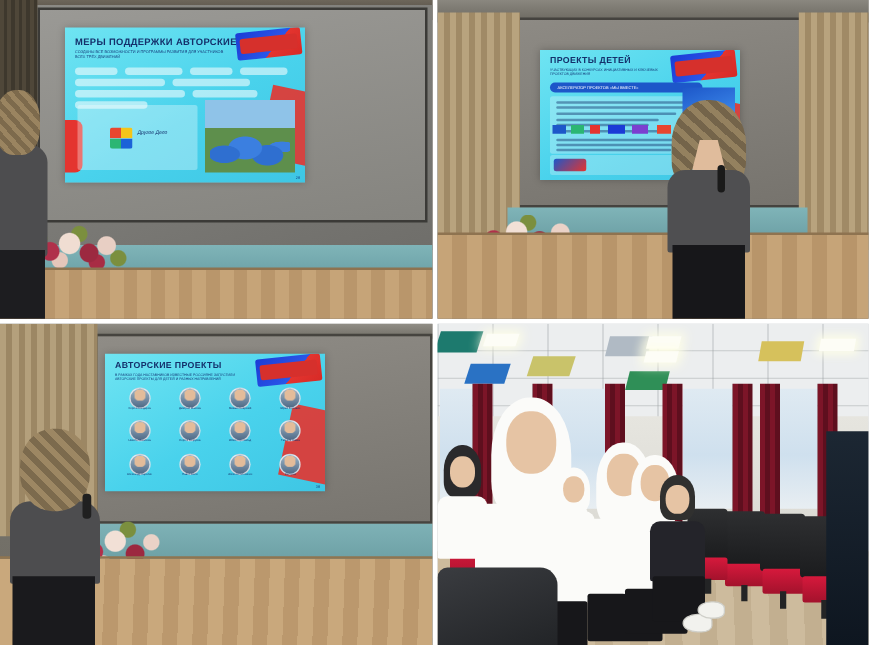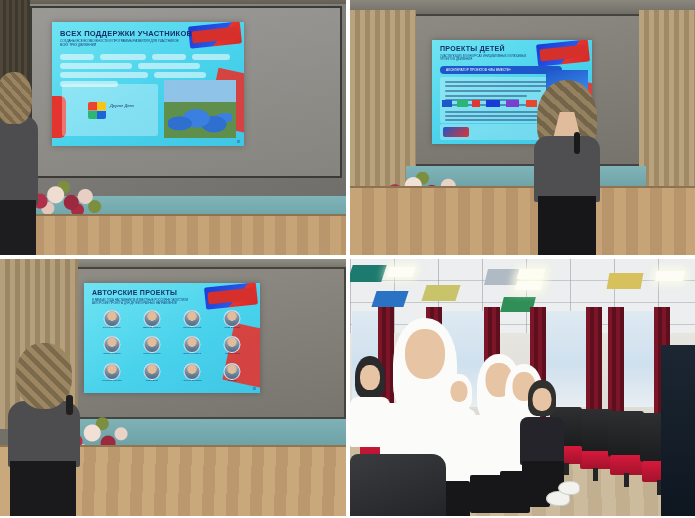--- a/index.html
+++ b/index.html
@@ -253,21 +253,21 @@
   <div class="panel p1">
     <div class="ceiling"></div>
     <div class="wall"></div>
     <div class="screenframe"></div>
 
     <div class="slide slide1">
       <div class="corner-red"></div>
       <div class="badge">
           <i></i>
         </div>
-      <div class="s-title">ВСЕХ ПОДДЕРЖКИ УЧАСТНИКОВ</div>
+      <div class="s-title">МЕРЫ ПОДДЕРЖКИ АВТОРСКИЕ</div>
       <div class="s-sub">СОЗДАНЫ ВСЕ ВОЗМОЖНОСТИ И ПРОГРАММЫ РАЗВИТИЯ ДЛЯ УЧАСТНИКОВ
 ВСЕХ ТРЁХ ДВИЖЕНИЙ</div>
       <div class="pill" style="left:8px;top:32px;width:34px;"></div>
       <div class="pill" style="left:48px;top:32px;width:46px;"></div>
       <div class="pill" style="left:100px;top:32px;width:34px;"></div>
       <div class="pill" style="left:140px;top:32px;width:38px;"></div>
       <div class="pill" style="left:8px;top:41px;width:72px;"></div>
       <div class="pill" style="left:86px;top:41px;width:62px;"></div>
       <div class="pill" style="left:8px;top:50px;width:88px;"></div>
       <div class="pill" style="left:102px;top:50px;width:52px;"></div>

